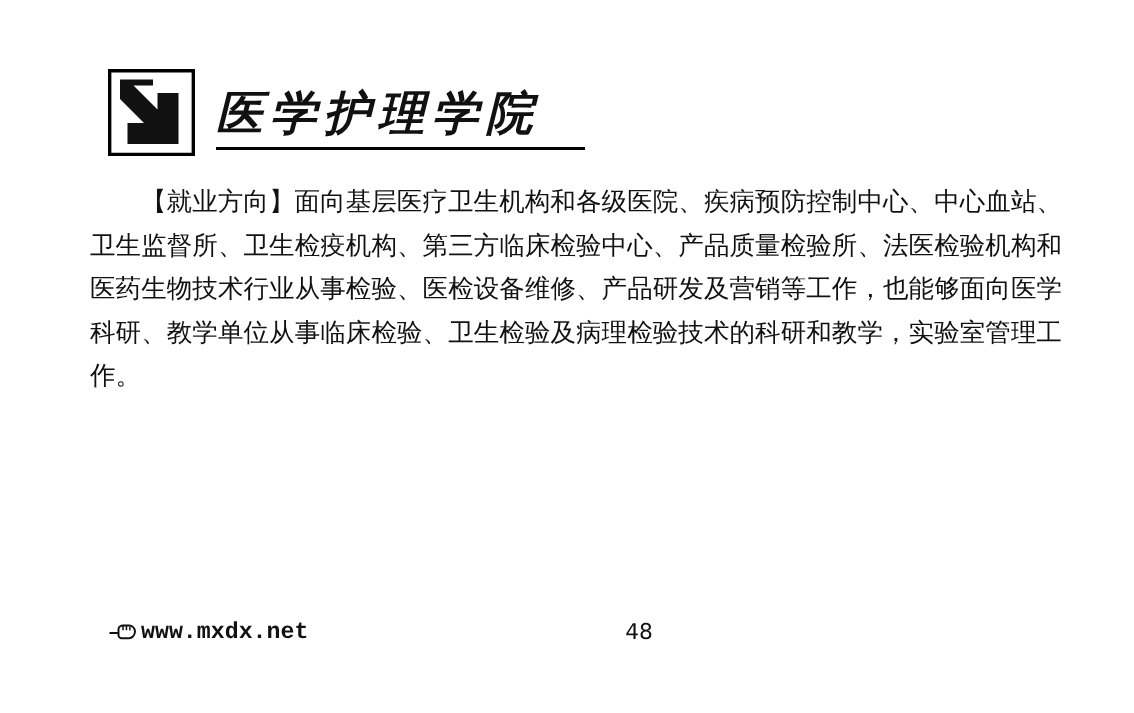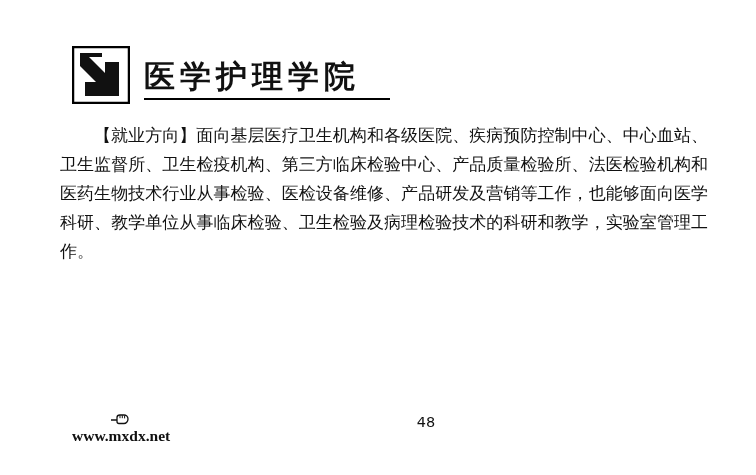--- a/index.html
+++ b/index.html
@@ -21,20 +21,21 @@
     box-sizing: border-box;
   }
 
   
   .header {
     position: absolute;
     left: 72px;
     top: 46px;
     display: flex;
     align-items: flex-end;
+    font-style: italic;
   }
   .logo-mark {
     width: 58px;
     height: 58px;
     position: relative;
     margin-right: 14px;
     flex: 0 0 auto;
   }
   .logo-mark svg {
     display: block;
@@ -84,26 +85,25 @@
     top: 412px;
     width: 756px;
     height: 30px;
   }
   .site {
     position: absolute;
     left: 72px;
     top: 0;
     display: flex;
     align-items: center;
-    font-family: Liberation Serif, serif;
+    font-family: Liberation Mono, monospace;
     font-size: 15.5px;
     font-weight: bold;
     color: #111111;
     letter-spacing: 0px;
-    flex-direction: column;
   }
   .hand-icon {
     margin-right: 2px;
     display: inline-flex;
     align-items: center;
   }
   .page-num {
     position: absolute;
     left: 0;
     top: 2px;

